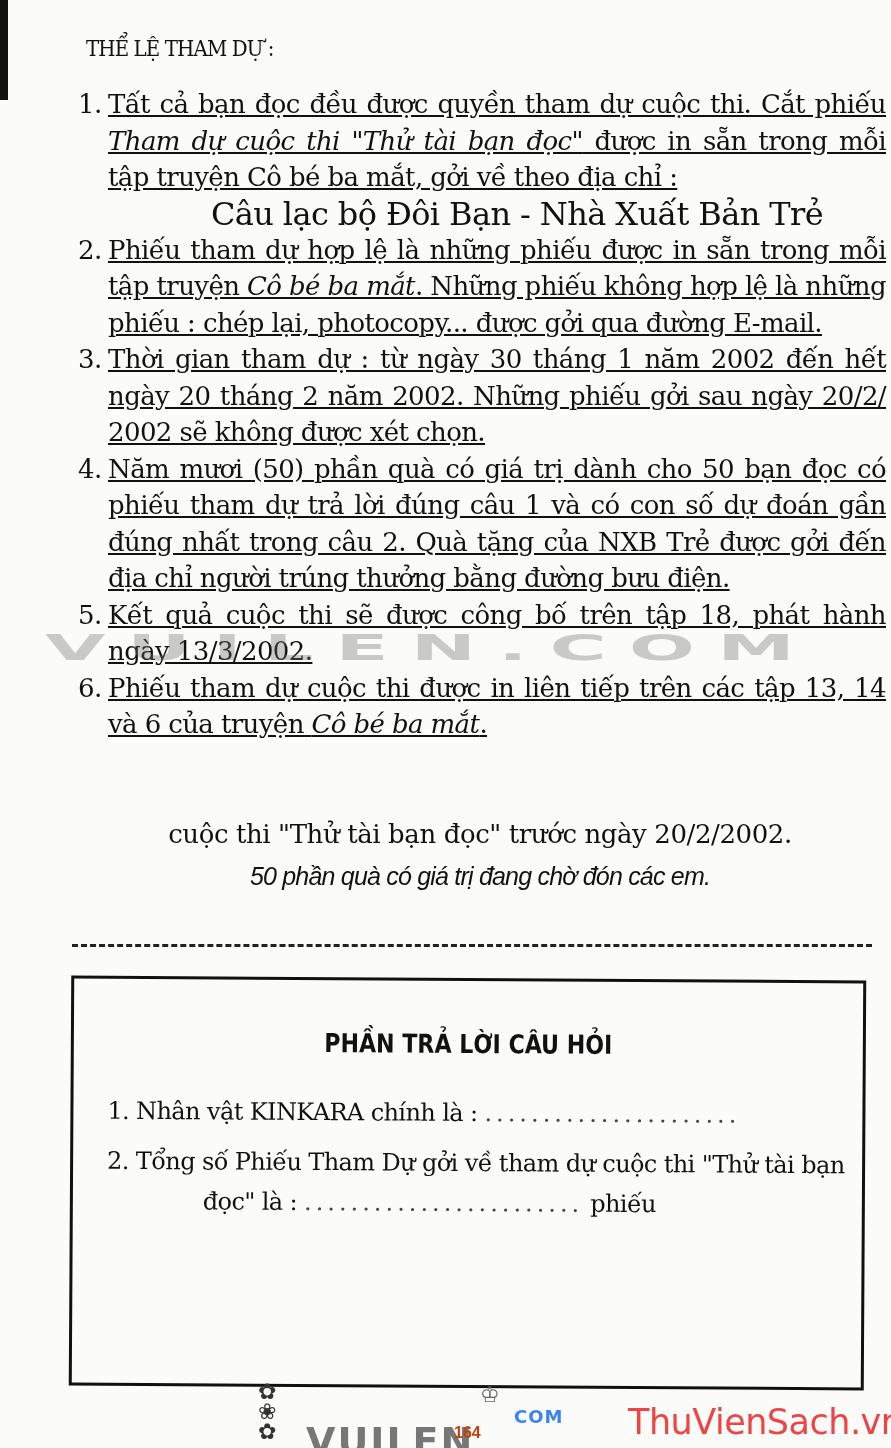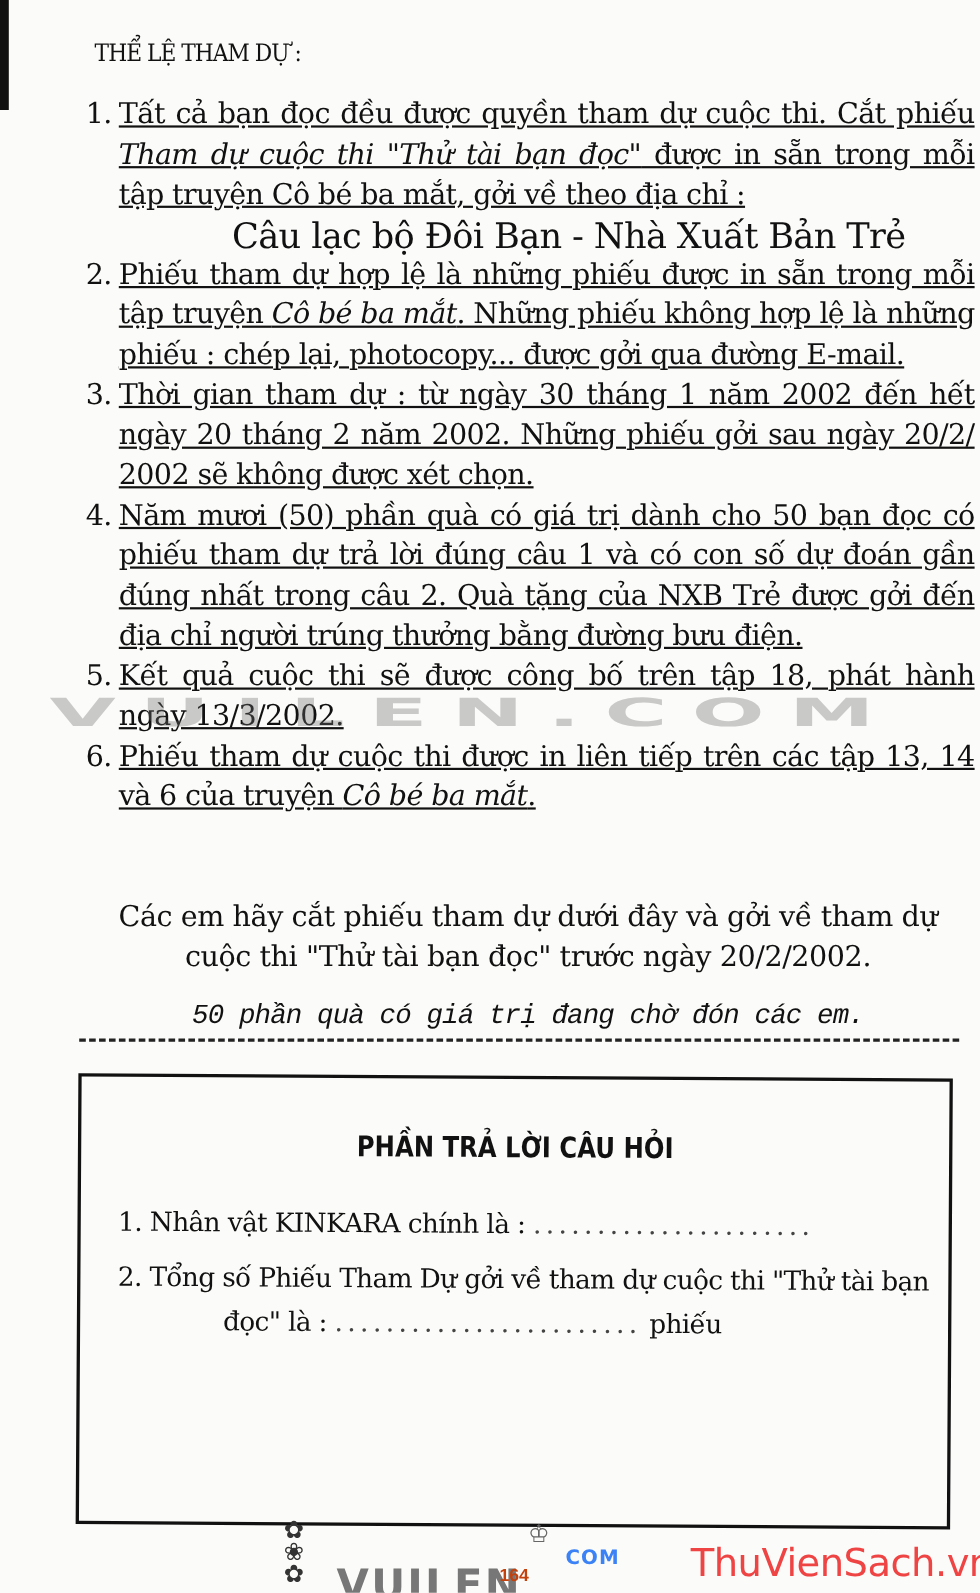--- a/index.html
+++ b/index.html
@@ -22,21 +22,21 @@
   .rule .txt { flex: 1; text-align: justify; text-decoration: underline; }
   .rule .txt i { font-style: italic; }
   .addr { text-align: center; font-size: 32px; line-height: 36px; }
   .addr .l1 { padding-left: 70px; }
   .watermark {
     position: absolute; left: 45px; top: 628px; font-size: 78px; font-weight: bold;
     font-family: "DejaVu Sans", sans-serif; color: rgba(110,110,110,0.35);
     letter-spacing: 22px; transform: scaleY(0.45); transform-origin: top left; pointer-events: none;
   }
   .callout { position: absolute; left: 80px; top: 816px; width: 800px; text-align: center; font-size: 26px; line-height: 36px; letter-spacing: -0.4px; }
-  .callout .tag { font-family: Liberation Mono, monospace; font-style: italic; font-size: 25px; margin-top: 18px; letter-spacing: -0.8px; text-align: center; }
+  .callout .tag { font-family: Liberation Sans, sans-serif; font-style: italic; font-size: 25px; margin-top: 6px; letter-spacing: -0.8px; text-align: center; }
   .cutline { position: absolute; left: 72px; top: 944px; width: 800px; border-top: 3px dashed #222; height: 0; }
   .answer-box {
     position: absolute; left: 70px; top: 978px; width: 795px; height: 410px;
     border: 3px solid #111; box-sizing: border-box; transform: rotate(0.35deg);
   }
   .answer-title {
     position: absolute; left: 0; width: 100%; top: 48px; text-align: center;
     font-family: "DejaVu Sans", sans-serif; font-weight: bold; font-size: 26px; transform: scaleX(0.85);
   }
   .q { position: absolute; left: 34px; font-size: 24px; letter-spacing: -0.6px; }
@@ -88,21 +88,20 @@
     </div>
     <div class="rule">
       <span class="num">6.</span>
       <span class="txt"><span>Phiếu tham dự cuộc thi được in liên tiếp trên các tập 13, 14 và 6 của truyện </span><i>Cô bé ba mắt</i><span>.</span></span>
     </div>
   </div>
 
   <div class="watermark">VUILEN.COM</div>
 
   <div class="callout">
-    <div>Các em hãy cắt phiếu tham dự dưới đây và gởi về tham dự</div>
     <div>cuộc thi "Thử tài bạn đọc" trước ngày 20/2/2002.</div>
     <div class="tag">50 phần quà có giá trị đang chờ đón các em.</div>
   </div>
 
   <div class="cutline"></div>
 
   <div class="answer-box">
     <div class="answer-title">PHẦN TRẢ LỜI CÂU HỎI</div>
     <div class="q q1">
       <span>1. Nhân vật KINKARA chính là :</span>

